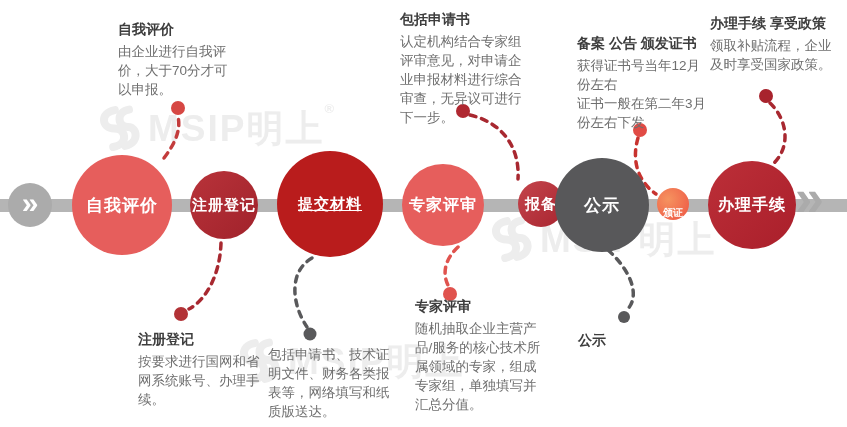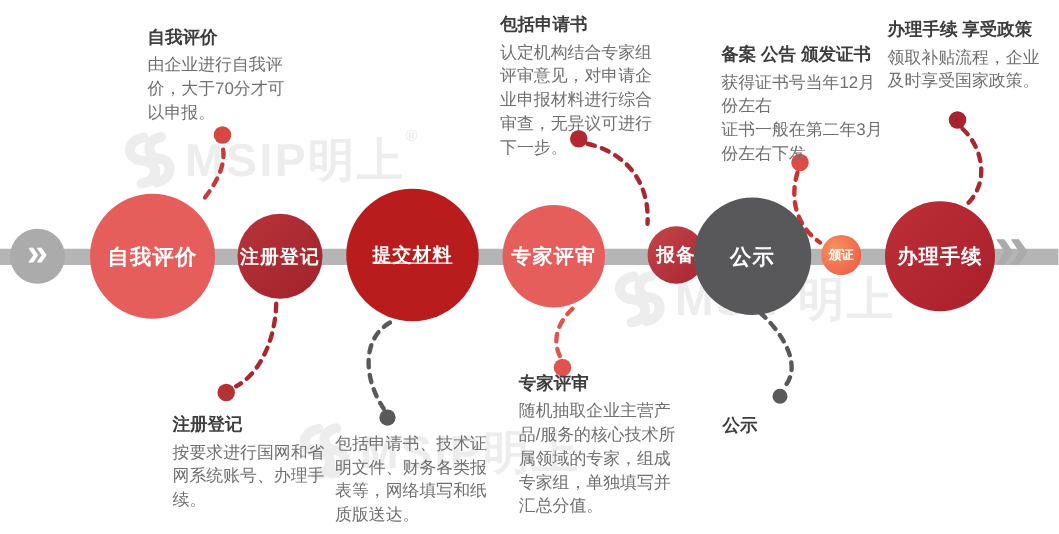--- a/index.html
+++ b/index.html
@@ -26,21 +26,21 @@
   .circle{
     position:absolute;border-radius:50%;display:flex;align-items:center;justify-content:center;
     color:#ffffff;font-weight:bold;letter-spacing:1px;z-index:3;text-align:center;
   }
   .c1{left:72px; top:155px;width:100px;height:100px;background:#e65e5c;font-size:17px;}
   .c2{left:190px;top:171px;width:68px; height:68px; background:linear-gradient(135deg,#b8333a,#a1222b);font-size:15px;}
   .c3{left:277px;top:151px;width:106px;height:106px;background:#b91c1c;font-size:15px;text-decoration:underline;}
   .c4{left:402px;top:164px;width:82px; height:82px; background:#e65e5c;font-size:16px;}
   .c5{left:494px;top:181px;width:46px; height:46px; background:linear-gradient(135deg,#c4454c,#a92530);font-size:15px;margin-left:24px;}
   .c6{left:555px;top:158px;width:94px; height:94px; background:#58585a;font-size:17px;}
-  .c7{left:657px;top:188px;width:32px; height:32px; background:radial-gradient(circle at 35% 35%,#f5935f,#ee5343);font-size:10px;letter-spacing:0;}
+  .c7{left:657px;top:188px;width:32px; height:32px; background:radial-gradient(circle at 35% 35%,#f5935f,#ee5343);font-size:10px;letter-spacing:0;align-items:flex-end;}
   .c8{left:708px;top:161px;width:88px; height:88px; background:linear-gradient(135deg,#bc2f38,#aa1f2b);font-size:16px;text-align:right;}
   
   .note{position:absolute;z-index:3;}
   .note-title{font-size:14px;font-weight:bold;color:#3d3d3d;margin-bottom:3px;line-height:19px;}
   .note-body{font-size:13.5px;color:#6f6f6f;line-height:19px;white-space:pre-line;}
   .nA1{left:118px;top:20px; width:120px;}
   .nA2{left:400px;top:10px; width:128px;}
   .nA3{left:577px;top:34px; width:133px;}
   .nA4{left:710px;top:14px; width:133px;}
   .nB1{left:138px;top:330px;width:128px;}

